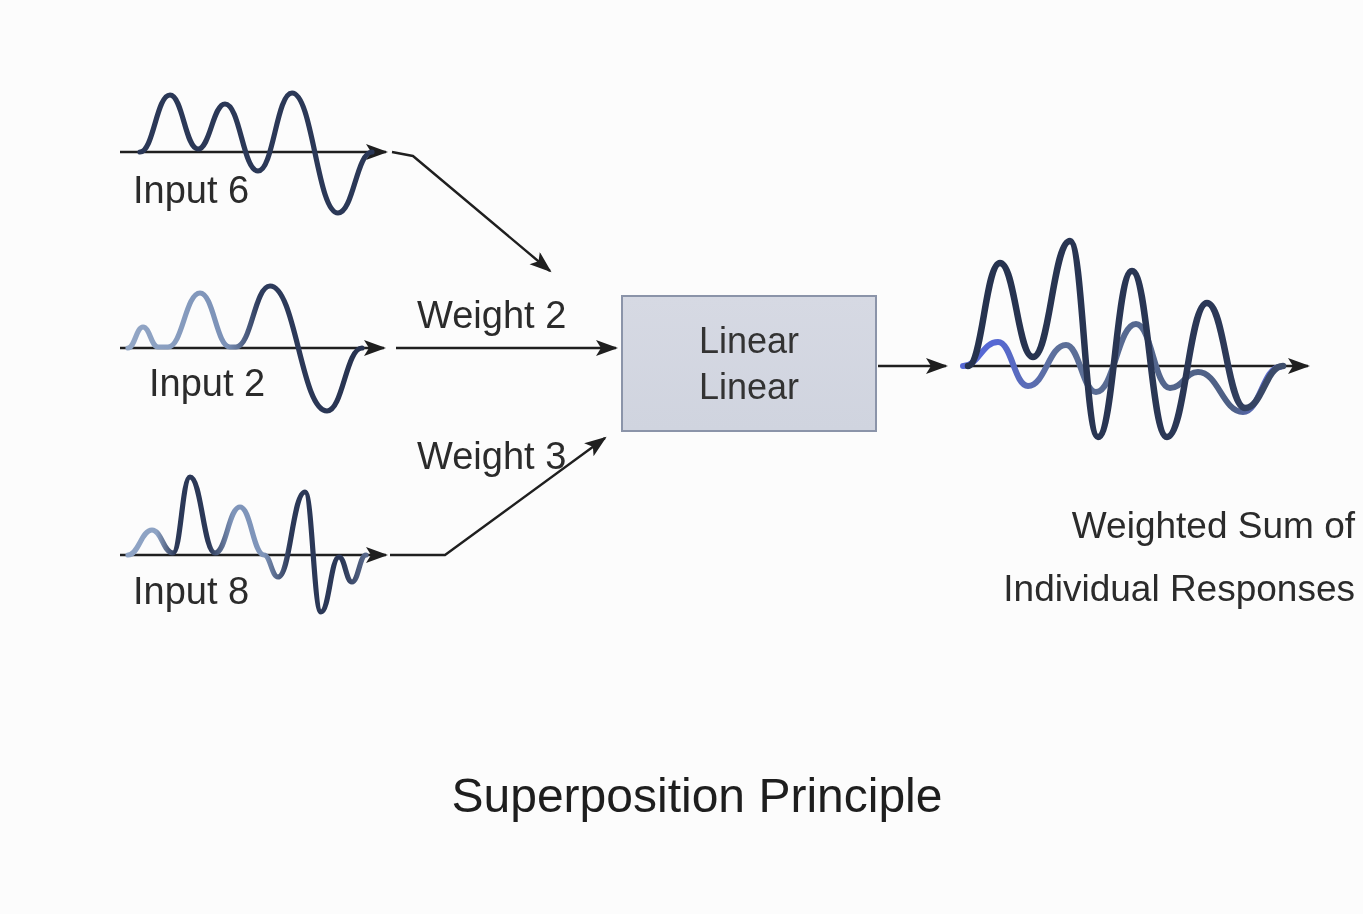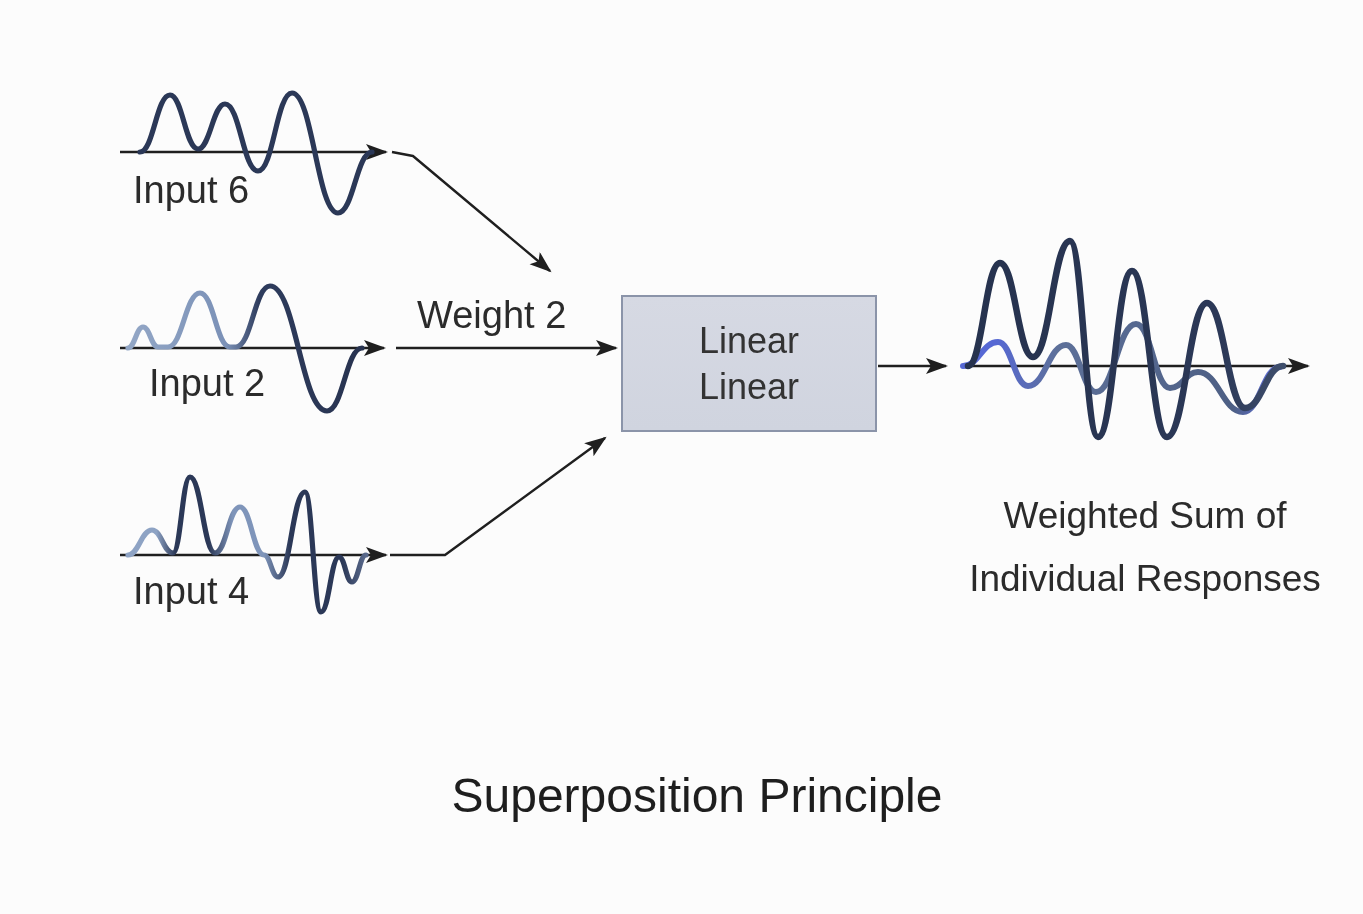--- a/index.html
+++ b/index.html
@@ -62,23 +62,23 @@
     justify-content: center;
   }
   .system-box .box-line {
     font-size: 36px;
     line-height: 46px;
     color: #333333;
   }
   .output-caption {
     position: absolute;
     left: 935px;
-    top: 484px;
+    top: 494px;
     width: 420px;
-    text-align: center;
+    text-align: right;
     font-size: 37px;
     line-height: 63px;
     color: #2b2b2b;
   }
   .main-title {
     position: absolute;
     left: 447px;
     top: 768px;
     width: 500px;
     text-align: center;
@@ -188,23 +188,24 @@
              C1082.6,241 1085.4,437 1098,437
              C1113.3,437 1116.7,271 1132,271
              C1147.8,271 1151.2,437 1167,437
              C1185,437 1189,303 1207,303
              C1224.1,303 1227.9,408 1245,408
              C1262.1,408 1265.9,366 1283,366"></path>
   </svg>
 
   <div class="lbl" style="left:133px; top:168px;">Input 6</div>
   <div class="lbl" style="left:133px; top:361px;margin-left:16px;">Input 2</div>
-  <div class="lbl" style="left:133px; top:569px;">Input 4</div>
+  <div class="lbl" style="left:133px; top:569px;">Input 8</div>
 
   <div class="lbl" style="left:417px; top:293px;">Weight 2</div>
+  <div class="lbl" style="left:417px; top:434px;">Weight 3</div>
 
   <div class="system-box">
     <div class="box-line">Linear</div>
     <div class="box-line">Linear</div>
   </div>
 
   <div class="output-caption">
     <div>Weighted Sum of</div>
     <div>Individual Responses</div>
   </div>

